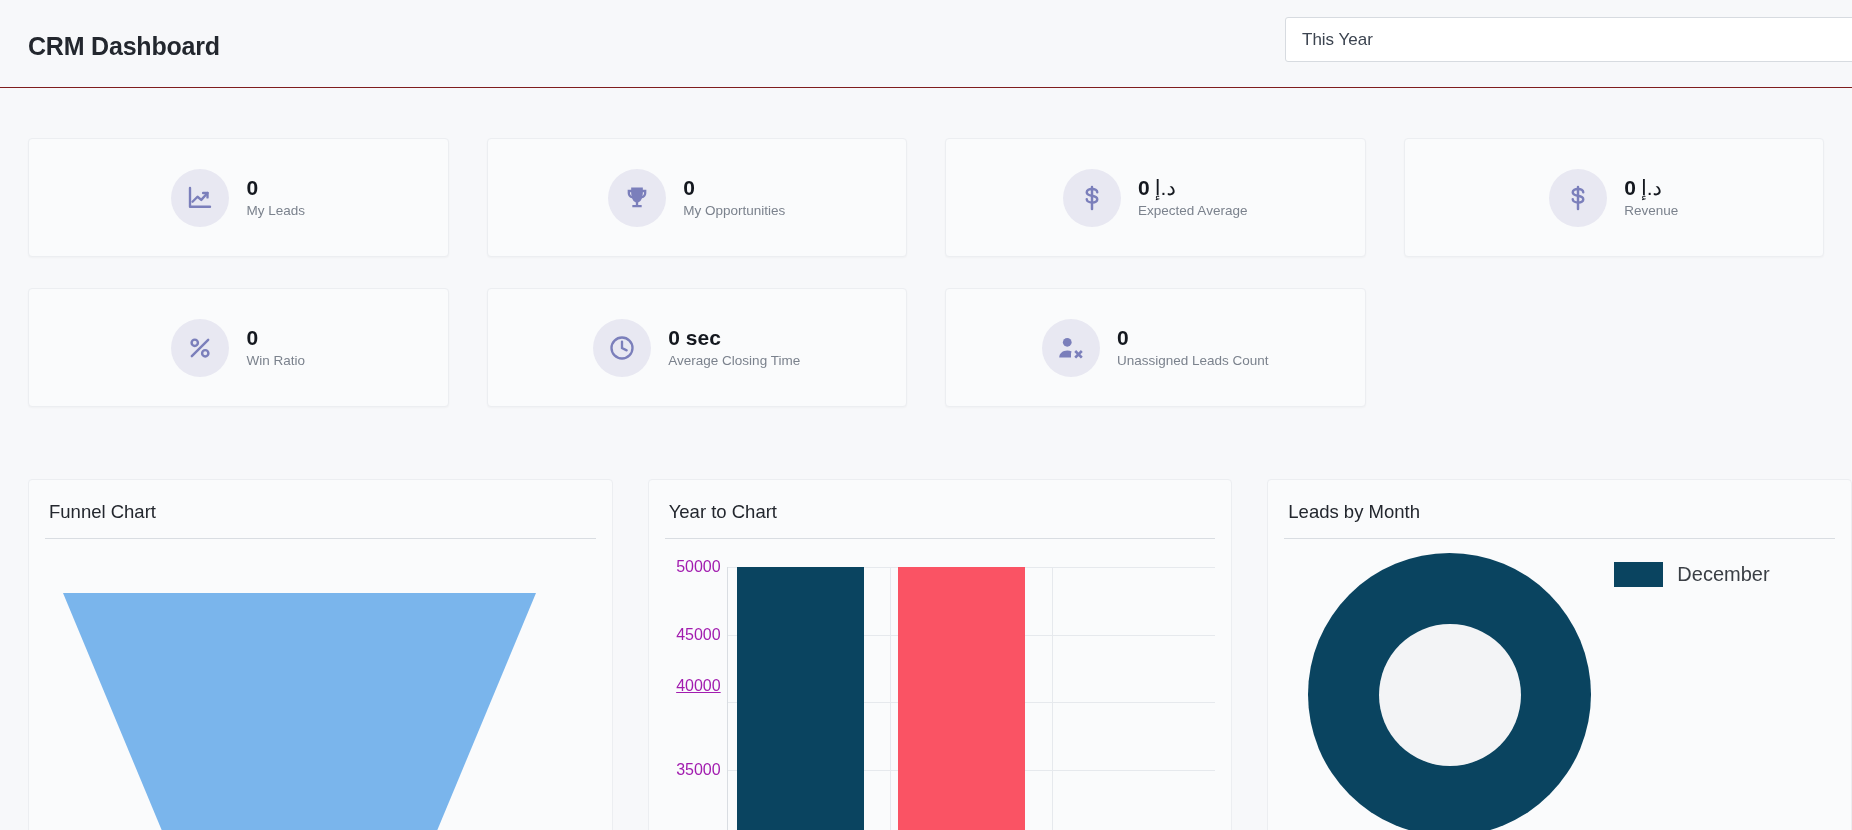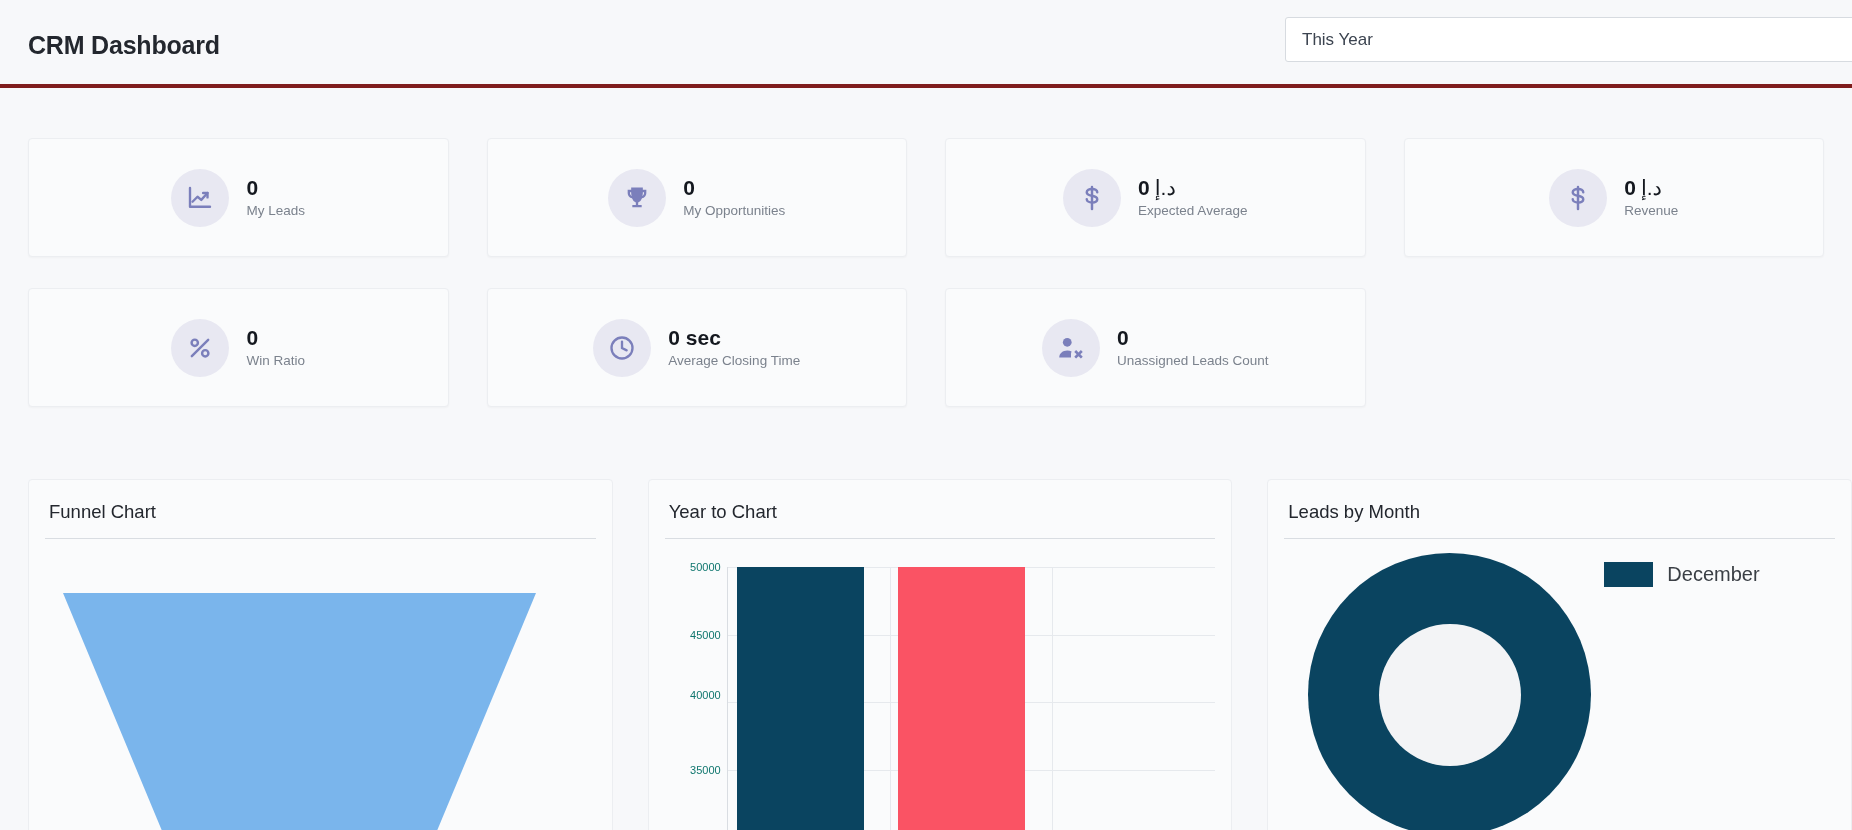--- a/index.html
+++ b/index.html
@@ -21,21 +21,21 @@
   }
 
   
   .header {
     position: relative;
     height: 88px;
     padding: 0 28px;
     display: flex;
     align-items: center;
     justify-content: space-between;
-    border-bottom: 4px solid #7f1d1d;
+    border-bottom: 1px solid #7f1d1d;
   }
 
   .page-title {
     font-size: 25px;
     font-weight: bold;
     color: #23272e;
     letter-spacing: -0.2px;
     padding-top: 6px;
   }
 
@@ -177,22 +177,22 @@
     position: absolute;
     top: 0;
     bottom: 0;
     width: 1px;
     background: #e6e9ed;
   }
   .y-tick {
     position: absolute;
     right: calc(100% + 7px);
     transform: translateY(-50%);
-    font-size: 11px;
-    color: #0f766e;
+    font-size: 16px;
+    color: #a21caf;
     white-space: nowrap;
   }
   .bar {
     position: absolute;
     bottom: 0;
   }
 
   
   .donut-wrap {
     position: relative;
@@ -214,21 +214,21 @@
     left: 50%;
     top: 50%;
     transform: translate(-50%, -50%);
     width: 142px;
     height: 142px;
     border-radius: 50%;
     background: #f3f4f6;
   }
   .donut-legend {
     position: absolute;
-    left: 320px;
+    left: 330px;
     top: 17px;
     display: flex;
     align-items: center;
     gap: 14px;
   }
   .legend-swatch {
     width: 49px;
     height: 25px;
     flex: 0 0 auto;
   }
@@ -385,21 +385,21 @@
       <div class="panel-title">Year to Chart</div>
       <div class="panel-body">
         <div class="bar-chart">
           <div class="bar-plot" id="barPlot">
 
           <div class="grid-line" style="top: 0px;"></div>
               <div class="y-tick" style="top: 0px;">50000</div>
               <div class="grid-line" style="top: 67.5px;"></div>
               <div class="y-tick" style="top: 67.5px;">45000</div>
               <div class="grid-line" style="top: 135px;"></div>
-              <div class="y-tick" style="top: 128px;">40000</div>
+              <div class="y-tick" style="top: 119px; text-decoration: underline;">40000</div>
               <div class="grid-line" style="top: 202.5px;"></div>
               <div class="y-tick" style="top: 202.5px;">35000</div>
               <div class="y-tick" style="top: 270px;">30000</div>
               <div class="vgrid-line" style="left: 33.3%;"></div>
               <div class="vgrid-line" style="left: 66.6%;"></div>
               <div class="bar" style="left: 2%; width: 26%; height: 270px; background: rgb(10, 68, 96);"></div>
               <div class="bar" style="left: 35%; width: 26%; height: 270px; background: rgb(250, 83, 100);"></div>
             </div>
         </div>
       </div>

